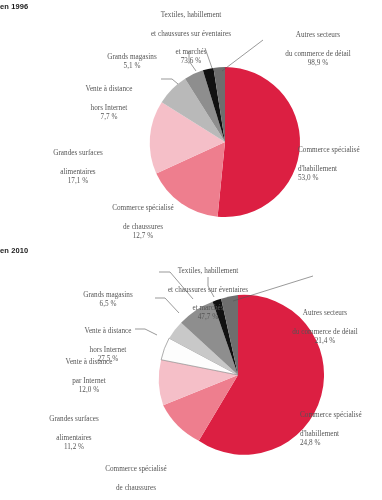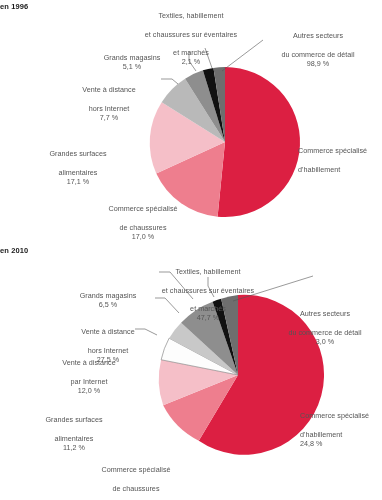--- a/index.html
+++ b/index.html
@@ -40,20 +40,21 @@
   }
 
   .lbl {
     position: absolute;
     font-size: 7.2px;
     line-height: 9.2px;
     color: #555555;
     text-align: center;
     white-space: pre-line;
     letter-spacing: 0.02px;
+    font-family: Liberation Serif, serif;
   }
   .lbl.r { text-align: center; }
   .lbl.l { text-align: left; }
   .lbl .pct { display: block; }
 </style>
 </head>
 <body>
 
 <div class="chart-block" id="chart-1996">
 
@@ -81,26 +82,27 @@
       <path d="M 222 71 L 263 40"></path>
       <path d="M 212 68 L 205 48"></path>
       <path d="M 196 71 L 189 61 L 189 51"></path>
       <path d="M 178 84 L 172 79 L 161 79"></path>
     </g>
   </svg>
 
   <div class="lbl l" style="left:298px; top:137px; width:84px;">
     <span>Commerce spécialisé</span><br>
     <span>d'habillement</span>
+    <span class="pct">53,0 %</span>
   </div>
 
   <div class="lbl" style="left:97px; top:195px; width:92px;">
     <span>Commerce spécialisé</span><br>
     <span>de chaussures</span>
-    <span class="pct">17,0 %</span>
+    <span class="pct">12,7 %</span>
   </div>
 
   <div class="lbl" style="left:32px; top:140px; width:92px;">
     <span>Grandes surfaces</span><br>
     <span>alimentaires</span>
     <span class="pct">17,1 %</span>
   </div>
 
   <div class="lbl r" style="left:65px; top:76px; width:88px;">
     <span>Vente à distance</span><br>
@@ -110,21 +112,21 @@
 
   <div class="lbl r" style="left:82px; top:44px; width:100px;">
     <span>Grands magasins</span>
     <span class="pct">5,1 %</span>
   </div>
 
   <div class="lbl" style="left:122px; top:2px; width:138px;">
     <span>Textiles, habillement</span><br>
     <span>et chaussures sur éventaires</span><br>
     <span>et marchés</span>
-    <span class="pct">2,1 %</span>
+    <span class="pct">73,6 %</span>
   </div>
 
   <div class="lbl" style="left:262px; top:22px; width:112px;">
     <span>Autres secteurs</span><br>
     <span>du commerce de détail</span>
     <span class="pct">98,9 %</span>
   </div>
 </div>
 
 <div class="chart-block" id="chart-2010">
@@ -198,15 +200,15 @@
   <div class="lbl" style="left:139px; top:14px; width:138px;">
     <span>Textiles, habillement</span><br>
     <span>et chaussures sur éventaires</span><br>
     <span>et marchés</span>
     <span class="pct">47,7 %</span>
   </div>
 
   <div class="lbl" style="left:268px; top:56px; width:114px;">
     <span>Autres secteurs</span><br>
     <span>du commerce de détail</span>
-    <span class="pct">3,0 %</span>
+    <span class="pct">21,4 %</span>
   </div>
 </div>
 
 </body></html>

